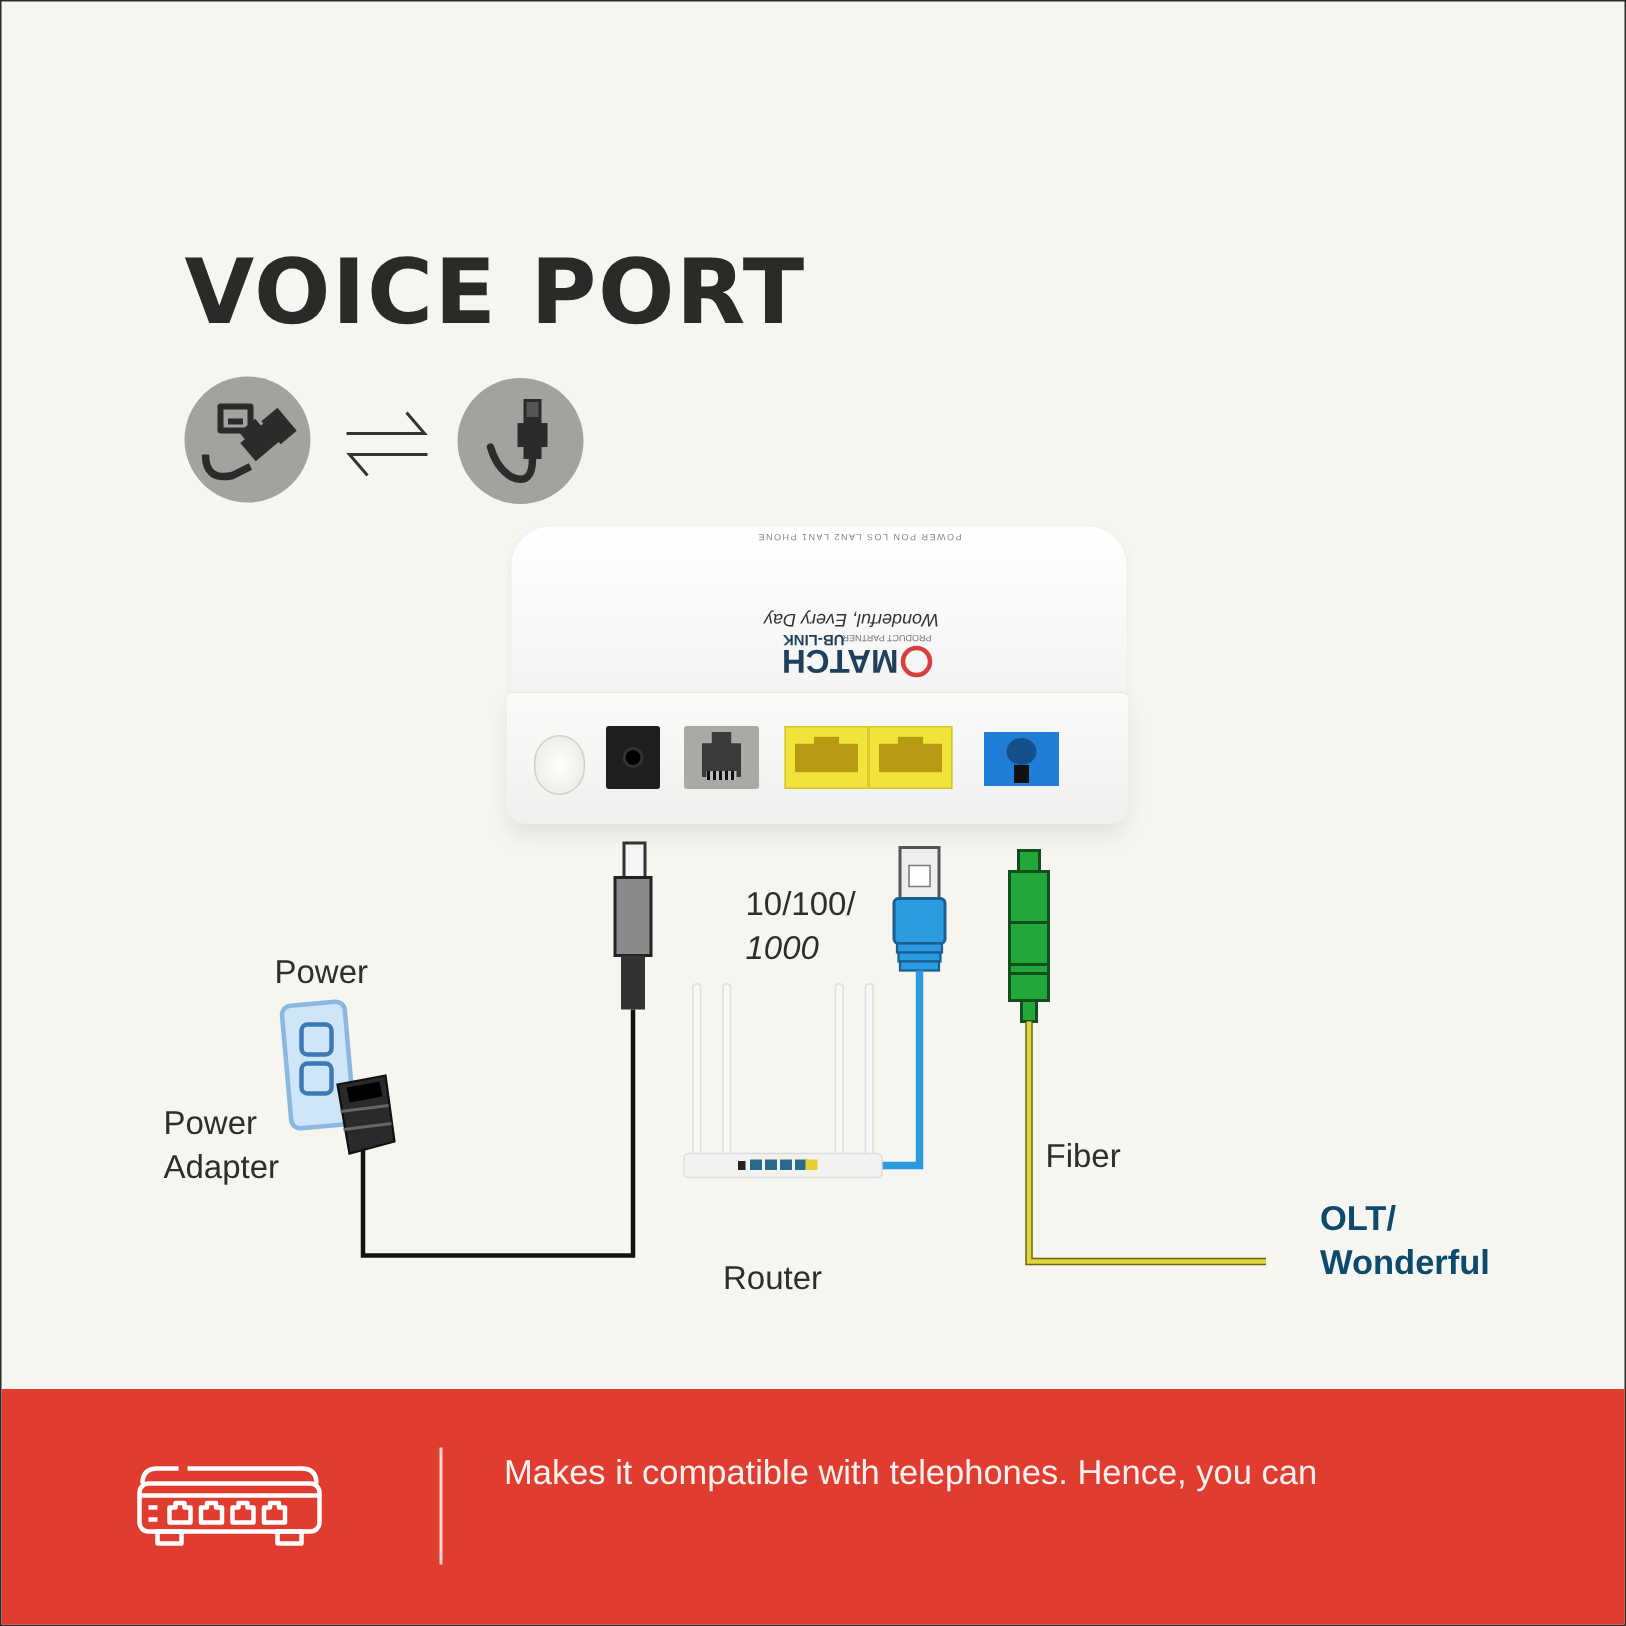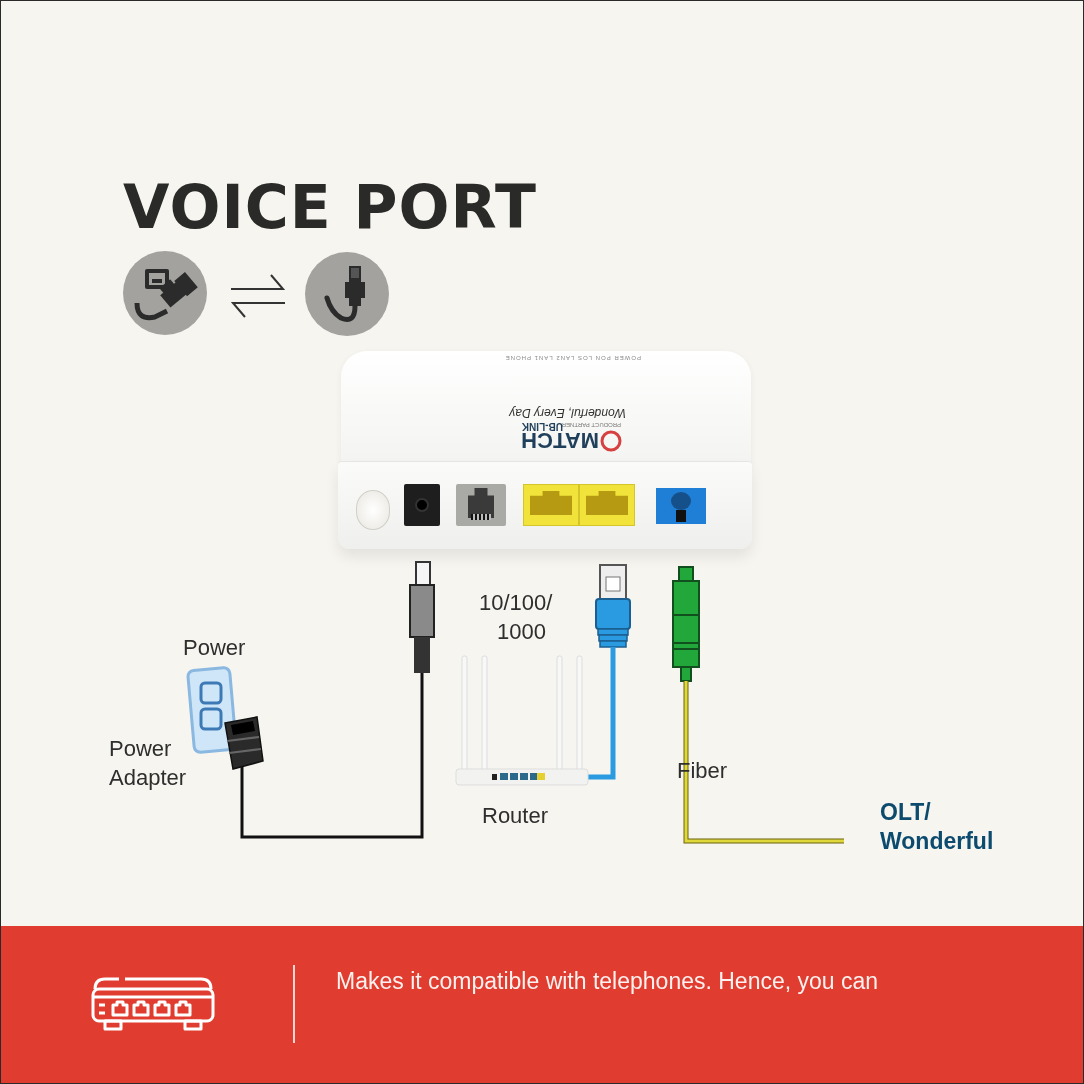--- a/index.html
+++ b/index.html
@@ -8,21 +8,21 @@
     position: relative;
     background: #f6f5f0;
     font-family: "Liberation Sans", sans-serif;
     color: #2b2b2b;
     border: 1px solid #2a2a2a;
   }
   .abs { position: absolute; }
 
   
   .title {
-    left: 122px; top: 176px;
+    left: 122px; top: 164px;
     font-family: "DejaVu Sans", sans-serif;
     font-weight: bold;
     font-size: 60px;
     letter-spacing: 1px;
     color: #2a2a28;
     line-height: 1;
   }
 
   .circle-icon {
     width: 84px; height: 84px; border-radius: 50%;
@@ -185,24 +185,24 @@
   <line x1="673" y1="642" x2="697" y2="642" stroke="#124f1e" stroke-width="2"></line>
   <line x1="673" y1="648" x2="697" y2="648" stroke="#124f1e" stroke-width="2"></line>
   <rect x="680" y="666" width="10" height="14" fill="#22a83a" stroke="#124f1e" stroke-width="2"></rect>
   <path d="M685 680 V840 H843" stroke="#6a6410" stroke-width="5" fill="none"></path>
   <path d="M685 680 V840 H843" stroke="#e0d83a" stroke-width="3" fill="none"></path>
 </svg>
 
 <div class="abs label" style="left:182px;top:632px;">Power</div>
 <div class="abs label" style="left:108px;top:733px;">Power</div>
 <div class="abs label" style="left:108px;top:762px;">Adapter</div>
-<div class="abs label" style="left:478px;top:587px;">10/100/</div>
-<div class="abs label" style="left:496px;top:616px;">1000</div>
-<div class="abs label" style="left:481px;top:800px;">Router</div>
-<div class="abs label" style="left:676px;top:755px;">Fiber</div>
+<div class="abs label" style="left:496px;top:587px;">10/100/</div>
+<div class="abs label" style="left:496px;top:616px;font-style:italic;">1000</div>
+<div class="abs label" style="left:481px;top:836px;">Router</div>
+<div class="abs label" style="left:696px;top:755px;">Fiber</div>
 <div class="abs label-bold" style="left:867px;top:796px;">OLT/</div>
 <div class="abs label-bold" style="left:867px;top:825px;">Wonderful</div>
 
 <div class="abs banner"></div>
 
 <div class="abs" style="left:90px;top:968px;">
   <svg width="124" height="64" viewBox="0 0 124 64" fill="none" stroke="#ffffff" stroke-width="3" stroke-linejoin="round">
     <path d="M4 20 Q4 10 14 10 H28"></path>
     <path d="M34 10 H110 Q120 10 120 20"></path>
     <rect x="2" y="20" width="120" height="32" rx="6"></rect>

